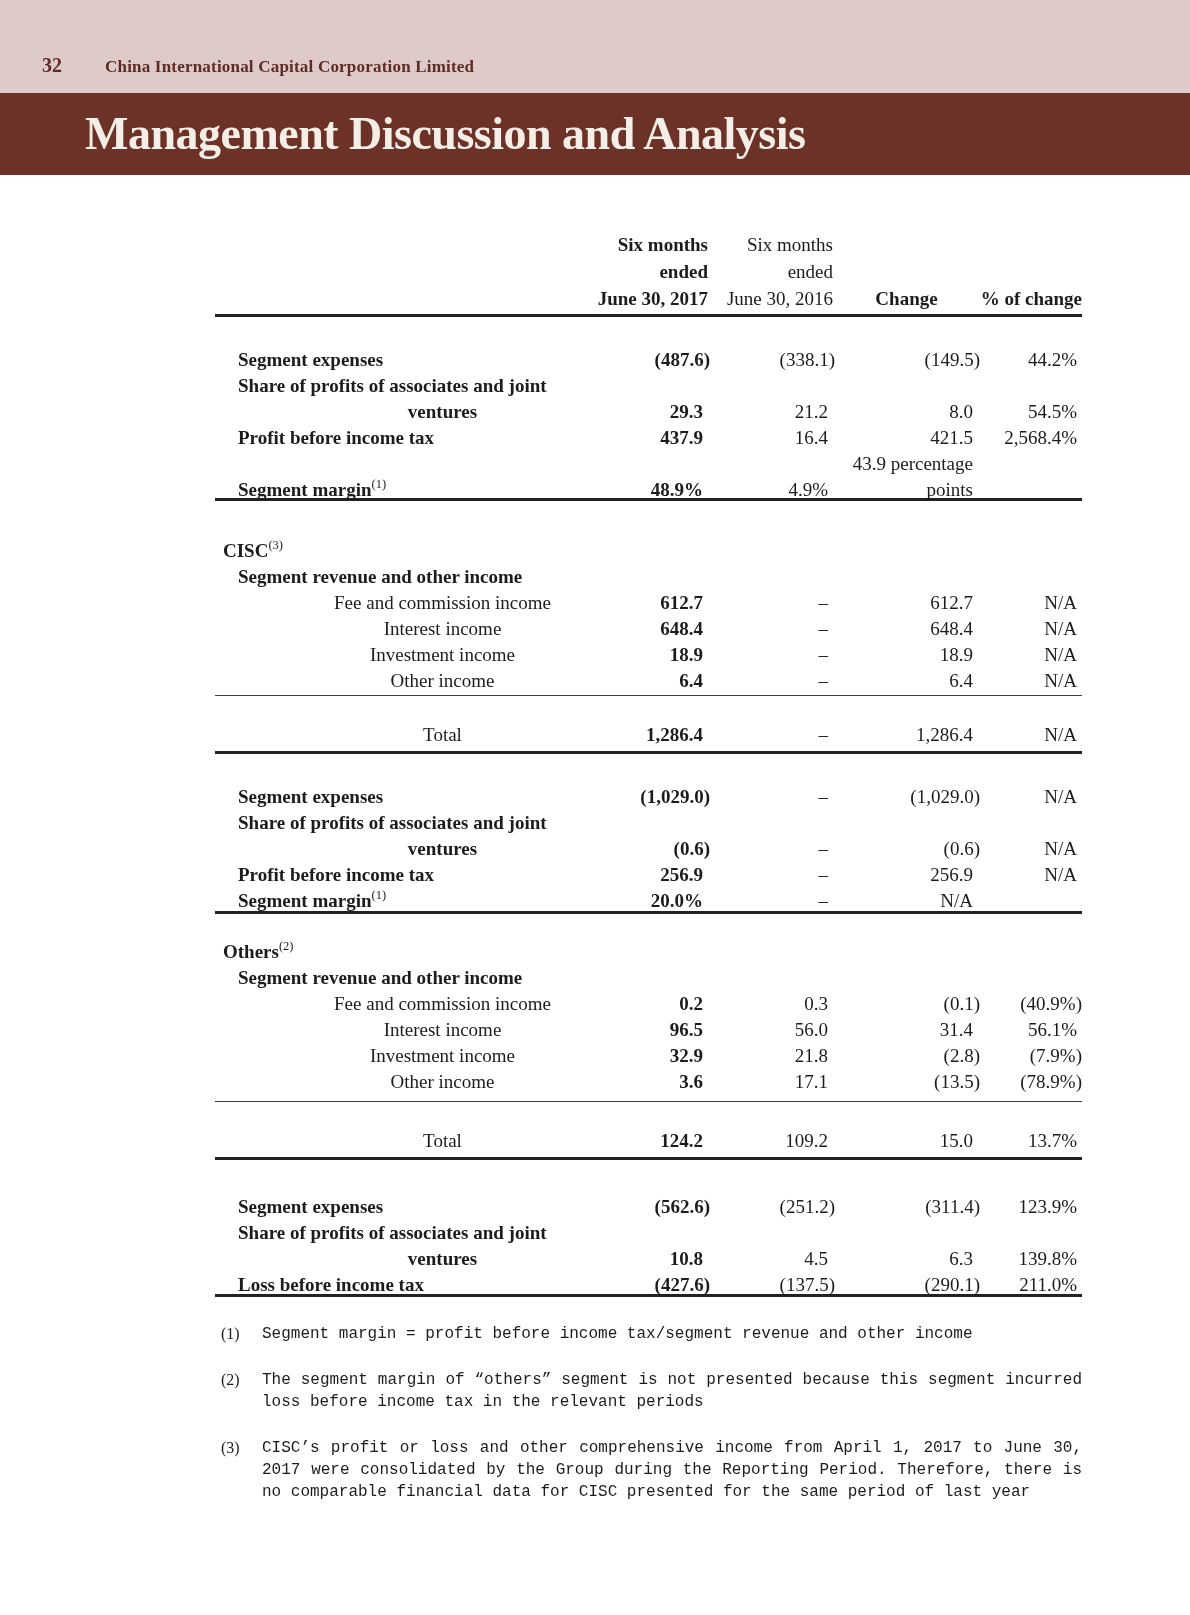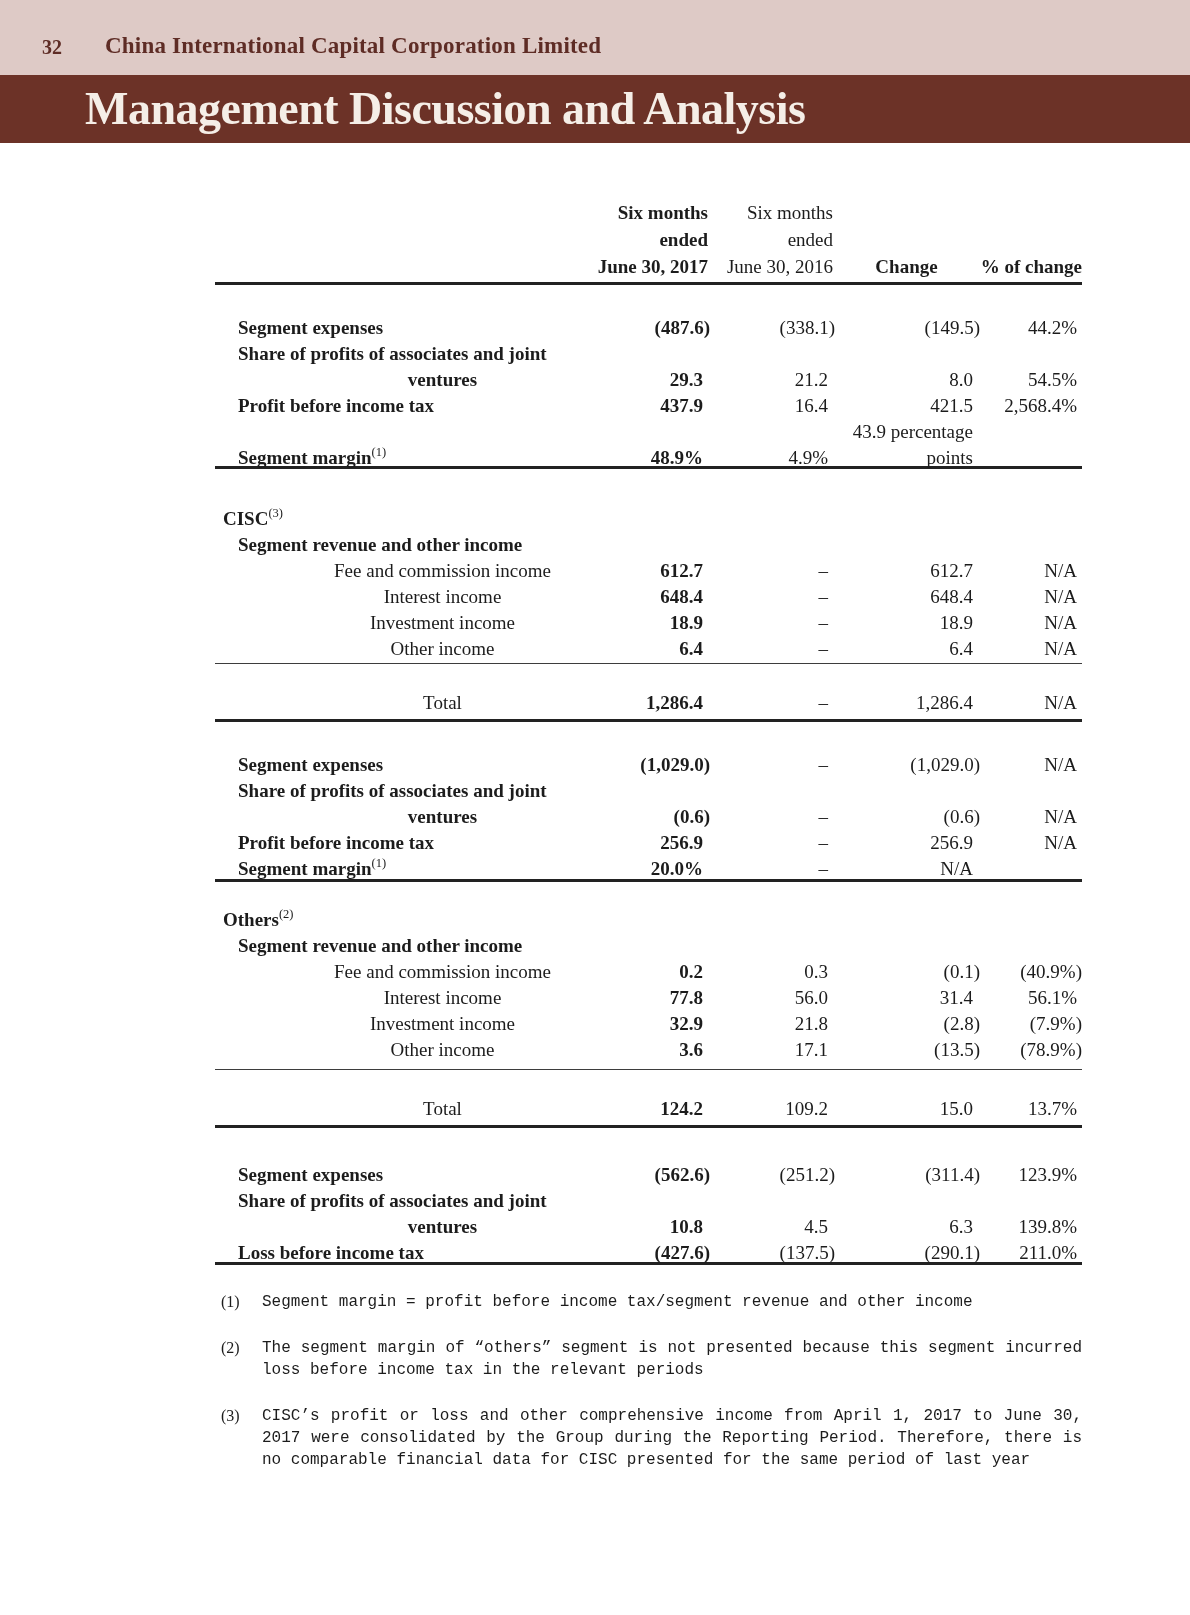--- a/index.html
+++ b/index.html
@@ -8,28 +8,28 @@
     --maroon-text: #5e2c25;
     --ink: #1c1c1c;
   }
   html,body{margin:0;padding:0;}
   body{
     width:1190px;height:1615px;background:#ffffff;
     font-family:"Liberation Serif", serif;color:var(--ink);
     -webkit-font-smoothing:antialiased;
   }
   .topband{
-    height:75px;background:var(--pink);
+    height:93px;background:var(--pink);
     display:flex;align-items:flex-end;
     padding:0 0 16px 42px;box-sizing:border-box;
   }
   .pagenum{font-size:20px;font-weight:bold;color:var(--maroon-text);}
-  .company{margin-left:43px;font-size:23px;font-weight:bold;color:var(--maroon-text);letter-spacing:0.2px;}
+  .company{margin-left:43px;font-size:17px;font-weight:bold;color:var(--maroon-text);letter-spacing:0.2px;}
   .titleband{
-    height:68px;background:var(--maroon);
+    height:82px;background:var(--maroon);
     display:flex;align-items:center;
     padding-left:85px;box-sizing:border-box;
   }
   .title{
     margin:0;font-size:46px;font-weight:bold;letter-spacing:-0.5px;
     color:#f5eee7;line-height:1;
   }
   .content{margin-left:215px;width:867px;}
   
   .thead{display:flex;align-items:flex-end;margin-top:56px;font-size:19px;line-height:27px;white-space:nowrap;}
@@ -244,21 +244,21 @@
       </div>
       <div class="trow">
         <div class="cl ind2"><span>Fee and commission income</span></div>
         <div class="cn c0 b">0.2</div>
         <div class="cn c1">0.3</div>
         <div class="cn c2 paren">(0.1)</div>
         <div class="cn c3 paren">(40.9%)</div>
       </div>
       <div class="trow">
         <div class="cl ind2"><span>Interest income</span></div>
-        <div class="cn c0 b">77.8</div>
+        <div class="cn c0 b">96.5</div>
         <div class="cn c1">56.0</div>
         <div class="cn c2">31.4</div>
         <div class="cn c3">56.1%</div>
       </div>
       <div class="trow">
         <div class="cl ind2"><span>Investment income</span></div>
         <div class="cn c0 b">32.9</div>
         <div class="cn c1">21.8</div>
         <div class="cn c2 paren">(2.8)</div>
         <div class="cn c3 paren">(7.9%)</div>

